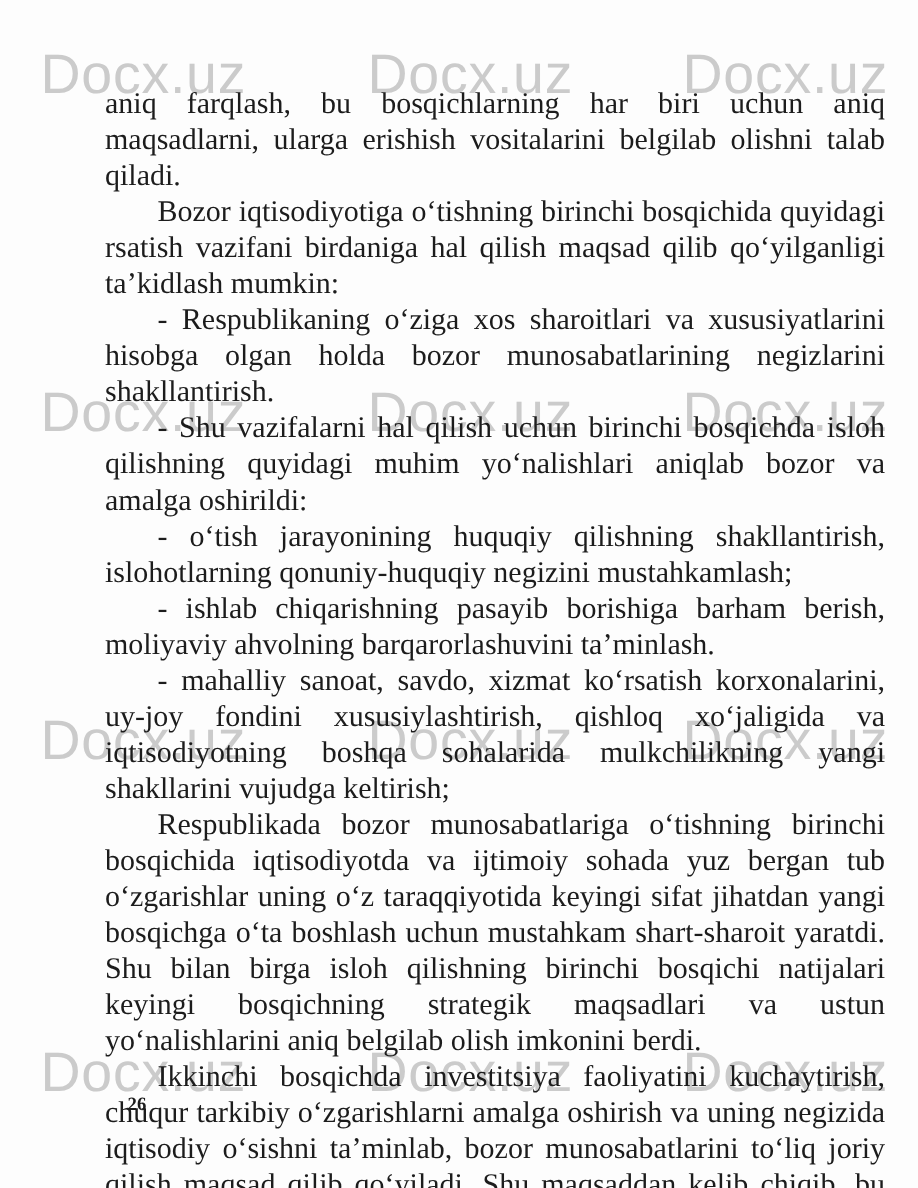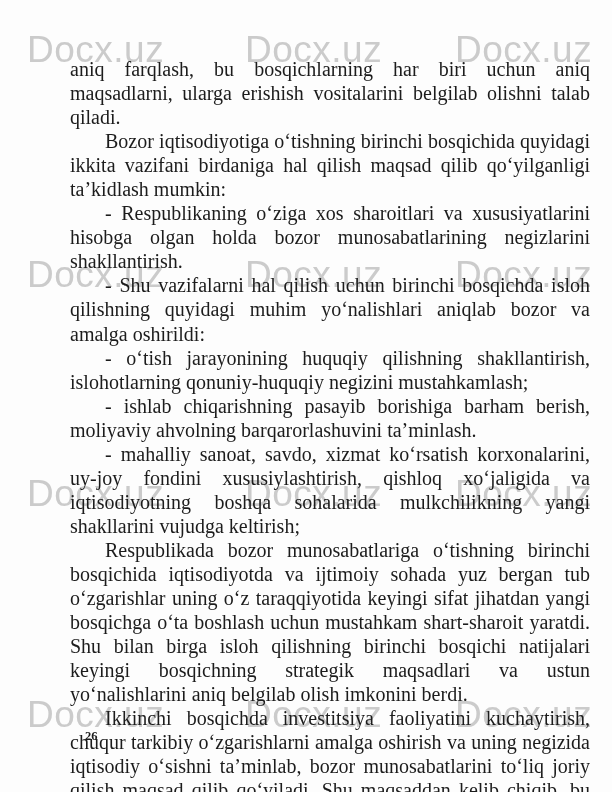--- a/index.html
+++ b/index.html
@@ -73,21 +73,21 @@
       <span class="wm" style="left: 455px; top: 256px; color: rgb(203, 203, 203);">Docx.uz</span>
       <span class="wm" style="left: 27px; top: 475px; color: rgb(203, 203, 203);">Docx.uz</span>
       <span class="wm" style="left: 245px; top: 475px; color: rgb(203, 203, 203);">Docx.uz</span>
       <span class="wm" style="left: 455px; top: 475px; color: rgb(203, 203, 203);">Docx.uz</span>
       <span class="wm" style="left: 27px; top: 696px; color: rgb(203, 203, 203);">Docx.uz</span>
       <span class="wm" style="left: 245px; top: 696px; color: rgb(203, 203, 203);">Docx.uz</span>
       <span class="wm" style="left: 455px; top: 696px; color: rgb(203, 203, 203);">Docx.uz</span>
     </div>
   <div class="body-text">
       <p class="para">aniq farqlash, bu bosqichlarning har biri uchun aniq maqsadlarni, ularga erishish vositalarini belgilab olishni talab qiladi.</p>
-      <p class="para indent">Bozor iqtisodiyotiga o‘tishning birinchi bosqichida quyidagi ikkita vazifani birdaniga hal qilish maqsad qilib qo‘yilganligi ta’kidlash mumkin:</p>
+      <p class="para indent">Bozor iqtisodiyotiga o‘tishning birinchi bosqichida quyidagi rsatish vazifani birdaniga hal qilish maqsad qilib qo‘yilganligi ta’kidlash mumkin:</p>
       <p class="para indent">- Respublikaning o‘ziga xos sharoitlari va xususiyatlarini hisobga olgan holda bozor munosabatlarining negizlarini shakllantirish.</p>
       <p class="para indent">- Shu vazifalarni hal qilish uchun birinchi bosqichda isloh qilishning quyidagi muhim yo‘nalishlari aniqlab bozor va amalga oshirildi:</p>
       <p class="para indent">- o‘tish jarayonining huquqiy qilishning shakllantirish, islohotlarning qonuniy-huquqiy negizini mustahkamlash;</p>
       <p class="para indent">- ishlab chiqarishning pasayib borishiga barham berish, moliyaviy ahvolning barqarorlashuvini ta’minlash.</p>
       <p class="para indent">- mahalliy sanoat, savdo, xizmat ko‘rsatish korxonalarini, uy-joy fondini xususiylashtirish, qishloq xo‘jaligida va iqtisodiyotning boshqa sohalarida mulkchilikning yangi shakllarini vujudga keltirish;</p>
       <p class="para indent">Respublikada bozor munosabatlariga o‘tishning birinchi bosqichida iqtisodiyotda va ijtimoiy sohada yuz bergan tub o‘zgarishlar uning o‘z taraqqiyotida keyingi sifat jihatdan yangi bosqichga o‘ta boshlash uchun mustahkam shart-sharoit yaratdi. Shu bilan birga isloh qilishning birinchi bosqichi natijalari keyingi bosqichning strategik maqsadlari va ustun yo‘nalishlarini aniq belgilab olish imkonini berdi.</p>
       <p class="para indent">Ikkinchi bosqichda investitsiya faoliyatini kuchaytirish, chuqur tarkibiy o‘zgarishlarni amalga oshirish va uning negizida iqtisodiy o‘sishni ta’minlab, bozor munosabatlarini to‘liq joriy qilish maqsad qilib qo‘yiladi. Shu maqsaddan kelib chiqib, bu bosqich uchun quyidagi bir qator vazifalar ajratib ko‘rsatiladi:</p>
       <p class="para indent">- davlat yaratdi xususiylashtirish sohasida boshlangan ishni oxiriga yetkazish;</p>
     </div>
   <div class="page-number">26</div>

